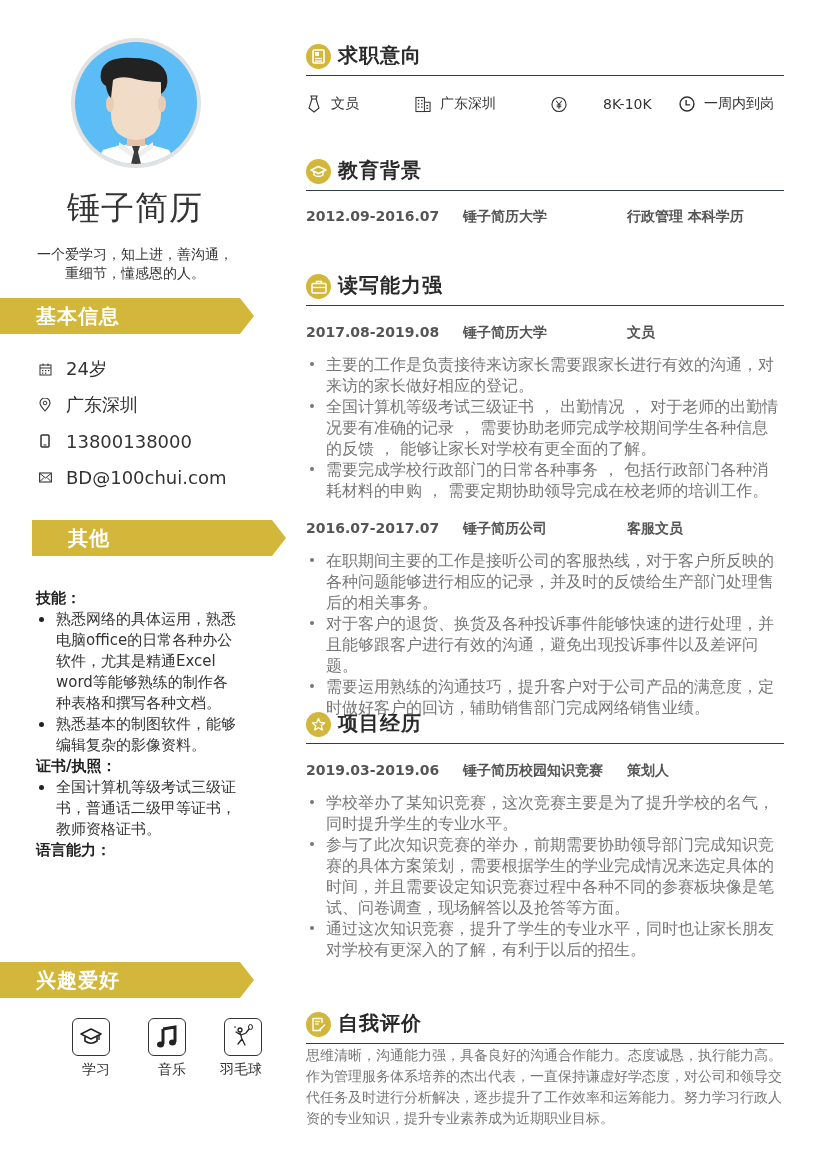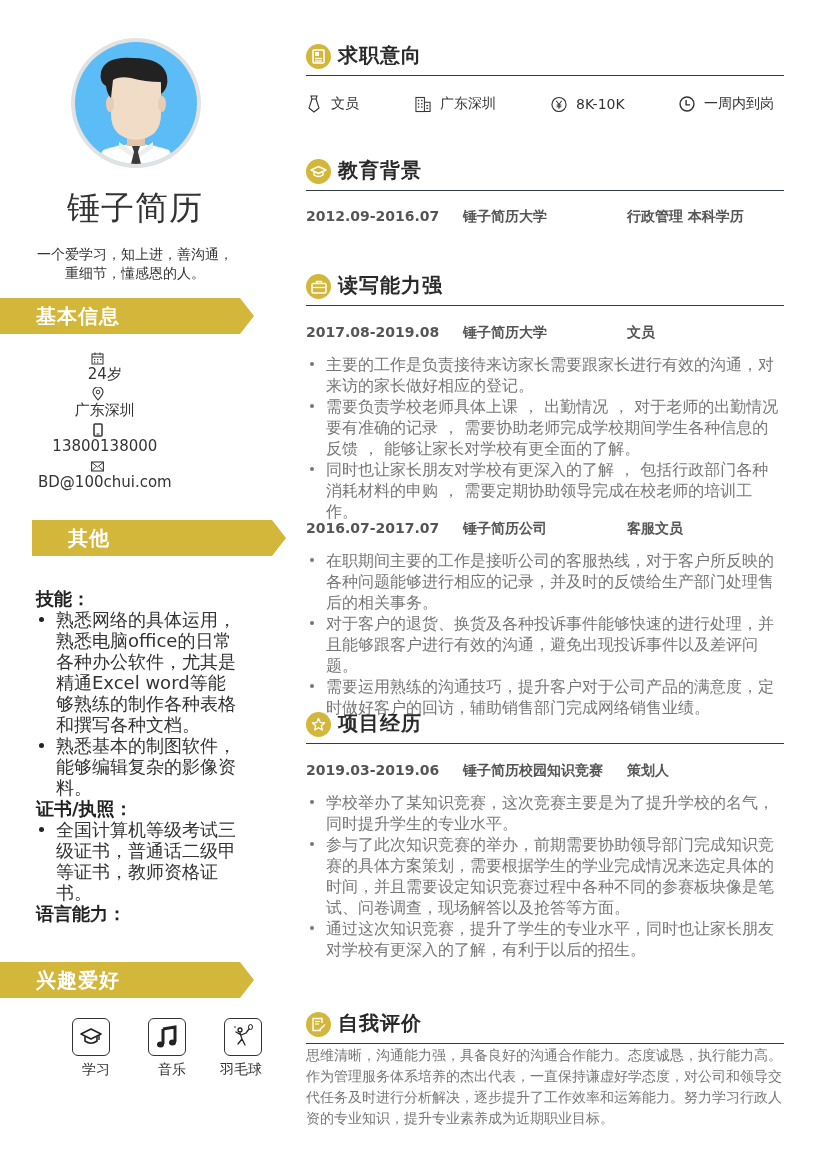--- a/index.html
+++ b/index.html
@@ -12,24 +12,24 @@
   .avatar { width: 122px; height: 122px; border-radius: 50%; background: #5cbcf5; overflow: hidden; position: relative; }
   .avatar svg { display: block; }
   .name { position: absolute; left: 0; width: 270px; top: 186px; text-align: center; font-size: 33px; color: #333; letter-spacing: 1px; }
   .motto { position: absolute; left: 30px; width: 210px; top: 245px; text-align: center; font-size: 14px; line-height: 19px; color: #333; }
 
   .banner { position: absolute; left: 0; width: 254px; height: 36px; background: #d3b73a;
             clip-path: polygon(0 0, 240px 0, 254px 18px, 240px 36px, 0 36px); padding-left: 28px; }
   .banner span { position: absolute; left: 36px; top: 5px; font-size: 20px; font-weight: bold; color: #fff; letter-spacing: 1px; }
 
   .info-list { position: absolute; left: 38px; top: 351px; }
-  .info-row { display: flex; align-items: center; height: 36px; font-size: 15px; color: #333; flex-direction: column; }
+  .info-row { display: flex; align-items: center; height: 36px; font-size: 18px; color: #333; }
   .info-row .ico { width: 14px; height: 14px; margin-right: 14px; display: inline-flex; align-items: center; justify-content: center; }
 
-  .other { position: absolute; left: 36px; top: 588px; width: 205px; font-size: 18px; line-height: 21px; color: #333; }
+  .other { position: absolute; left: 36px; top: 588px; width: 205px; font-size: 15px; line-height: 21px; color: #333; }
   .other .sub { font-weight: bold; color: #222; }
   .other ul { list-style: none; }
   .other li { position: relative; padding-left: 20px; }
   .other li::before { content: ""; position: absolute; left: 3px; top: 8px; width: 5px; height: 5px; border-radius: 50%; background: #222; }
 
   .hobbies { position: absolute; left: 34px; top: 1018px; display: flex; }
   .hobby { width: 76px; display: flex; flex-direction: column; align-items: flex-end; }
   .hobby .box { width: 38px; height: 38px; border: 1.4px solid #333; border-radius: 6px; display: flex; align-items: center; justify-content: center; }
   .hobby .lbl { margin-top: 5px; font-size: 14px; color: #333; }
 
@@ -227,21 +227,21 @@
               <rect x="6.5" y="7" width="1.5" height="1.5"></rect>
               <rect x="3" y="10.5" width="1.5" height="1.5"></rect>
               <rect x="6.5" y="10.5" width="1.5" height="1.5"></rect>
               <rect x="12" y="9" width="2" height="1.3"></rect>
               <rect x="12" y="12" width="2" height="1.3"></rect>
             </g>
           </svg>
       </span>
       <span>广东深圳</span>
     </div>
-    <div class="intent-item" style="left:245px;">
+    <div class="intent-item" style="left:245px;gap:27px;">
       <span class="ico">
         <svg width="17" height="17" viewBox="0 0 17 17">
             <circle cx="8.5" cy="8.5" r="7.5" fill="none" stroke="#333" stroke-width="1.2"></circle>
             <path d="M5.5 4.5 L8.5 8.5 L11.5 4.5 M8.5 8.5 V13 M6 9 H11 M6 11 H11" fill="none" stroke="#333" stroke-width="1.1"></path>
           </svg>
       </span>
       <span>8K-10K</span>
     </div>
     <div class="intent-item" style="left:373px;">
       <span class="ico">
@@ -280,22 +280,22 @@
     <div class="ttl">读写能力强</div>
   </div>
 
   <div class="meta" style="top:324px;">
     <span style="left:0;">2017.08-2019.08</span>
     <span style="left:157px;">锤子简历大学</span>
     <span style="left:321px;">文员</span>
   </div>
   <ul class="bullets" style="top:354px;">
     <li>主要的工作是负责接待来访家长需要跟家长进行有效的沟通，对来访的家长做好相应的登记。</li>
-    <li>需要负责学校老师具体上课 ， 出勤情况 ， 对于老师的出勤情况要有准确的记录 ， 需要协助老师完成学校期间学生各种信息的反馈 ， 能够让家长对学校有更全面的了解。</li>
-    <li>同时也让家长朋友对学校有更深入的了解 ， 包括行政部门各种消耗材料的申购 ， 需要定期协助领导完成在校老师的培训工作。</li>
+    <li>全国计算机等级考试三级证书 ， 出勤情况 ， 对于老师的出勤情况要有准确的记录 ， 需要协助老师完成学校期间学生各种信息的反馈 ， 能够让家长对学校有更全面的了解。</li>
+    <li>需要完成学校行政部门的日常各种事务 ， 包括行政部门各种消耗材料的申购 ， 需要定期协助领导完成在校老师的培训工作。</li>
   </ul>
 
   <div class="meta" style="top:520px;">
     <span style="left:0;">2016.07-2017.07</span>
     <span style="left:157px;">锤子简历公司</span>
     <span style="left:321px;">客服文员</span>
   </div>
   <ul class="bullets" style="top:550px;">
     <li>在职期间主要的工作是接听公司的客服热线，对于客户所反映的各种问题能够进行相应的记录，并及时的反馈给生产部门处理售后的相关事务。</li>
     <li>对于客户的退货、换货及各种投诉事件能够快速的进行处理，并且能够跟客户进行有效的沟通，避免出现投诉事件以及差评问题。</li>

